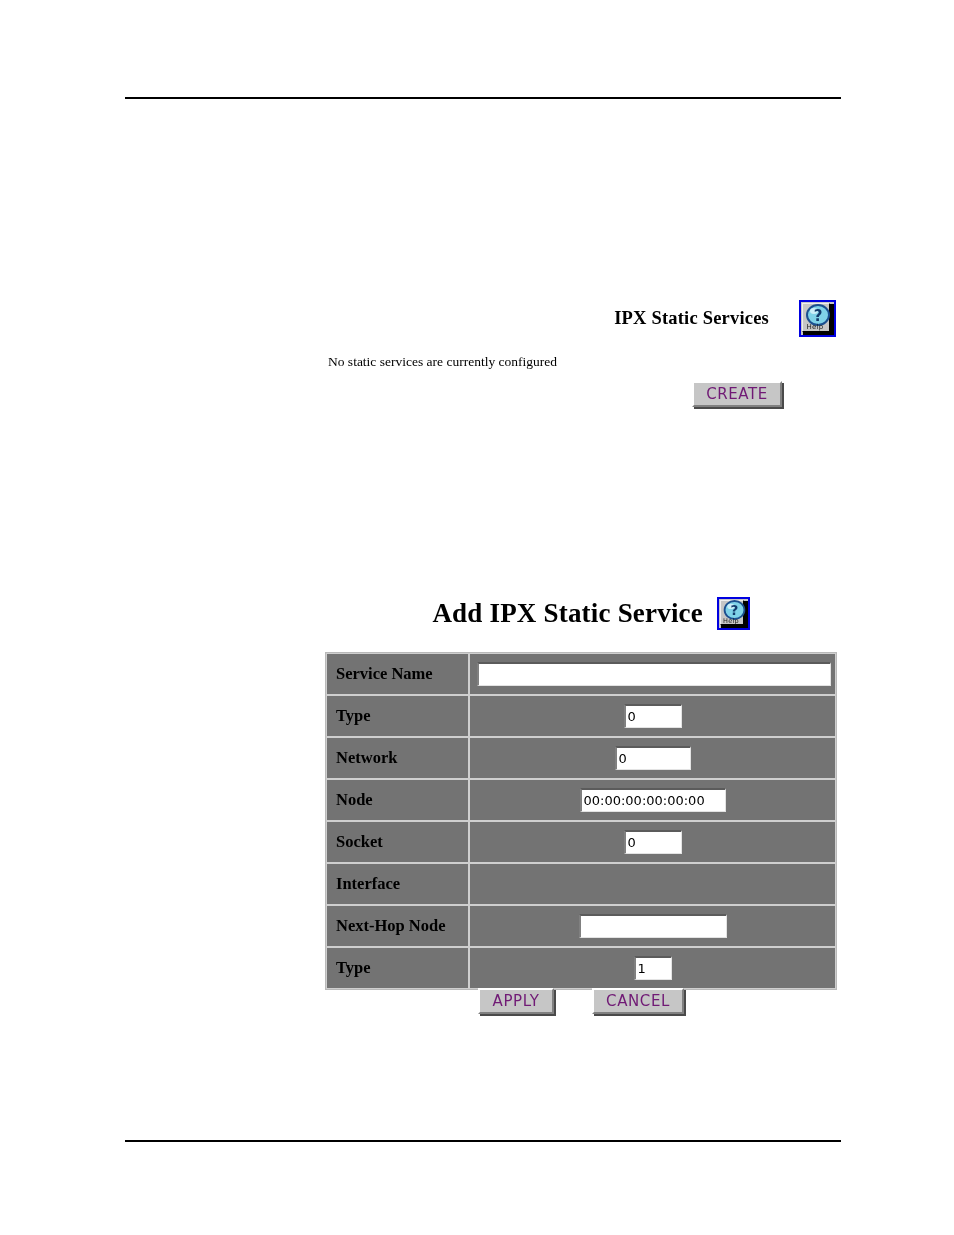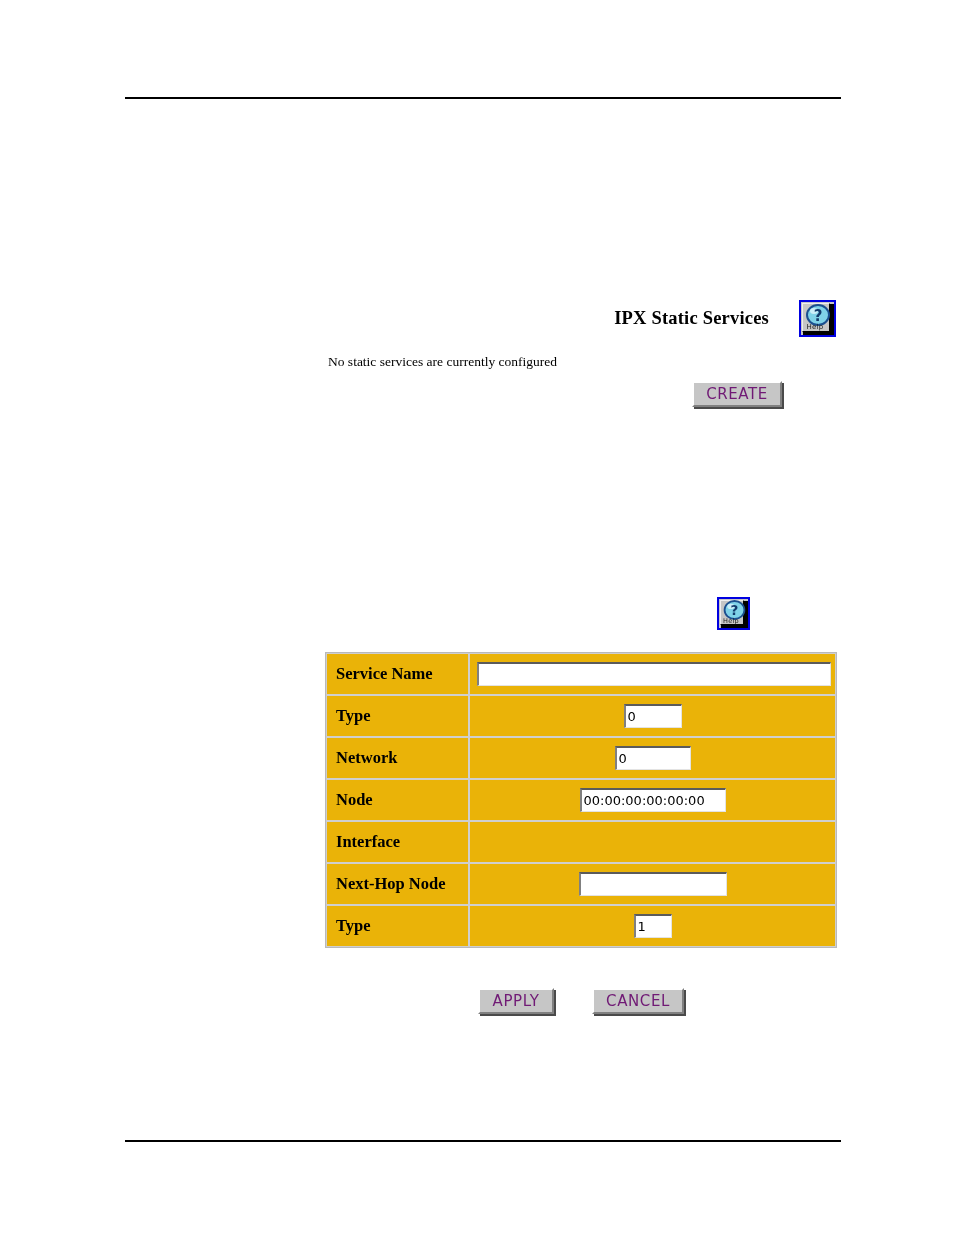--- a/index.html
+++ b/index.html
@@ -177,21 +177,21 @@
     border-spacing: 0;
     border: 1px solid #b9b9b9;
     background: #ffffff;
     box-sizing: border-box;
   }
   #form-table td {
     border: 1px solid #cfcfcf;
     padding: 0;
     height: 40px;
     vertical-align: middle;
-    background: #eab308;
+    background: #737373;
   }
   #form-table td.label-cell {
     width: 138px;
     padding-left: 9px;
     font-family: "Liberation Serif", serif;
     font-weight: bold;
     font-size: 16.5px;
     white-space: nowrap;
   }
   #form-table td.field-cell {
@@ -261,20 +261,21 @@
     </svg>
     <span class="help-word">Help</span>
   </span>
 </div>
 
 <div id="status-line">No static services are currently configured</div>
 
 <button id="create-button" class="win-button">CREATE</button>
 
 <div id="section-add-heading">
+  <span class="heading-text">Add IPX Static Service</span>
 
   <span class="help-button small">
     <span class="help-inner"></span>
     <span class="help-shadow"></span>
     <span class="help-shadow-b"></span>
     <svg width="27" height="22" viewBox="0 0 30 24">
       <ellipse cx="15" cy="12" rx="11" ry="10" fill="#7fd2e8" stroke="#1b4f8f" stroke-width="2"></ellipse>
       <ellipse cx="11" cy="8" rx="4" ry="3" fill="#d8f4fb" opacity="0.85"></ellipse>
       <text x="15" y="18" text-anchor="middle" font-family="DejaVu Sans, sans-serif" font-size="15" font-weight="bold" fill="#123a6b">?</text>
     </svg>
@@ -302,20 +303,26 @@
         <input class="text-input input-network" type="text" value="0" style="">
       </td>
     </tr>
     <tr>
       <td class="label-cell">Node</td>
       <td class="field-cell">
         <input class="text-input input-node" type="text" value="00:00:00:00:00:00" style="">
       </td>
     </tr>
     <tr>
+      <td class="label-cell">Socket</td>
+      <td class="field-cell">
+        <input class="text-input input-socket" type="text" value="0" style="">
+      </td>
+    </tr>
+    <tr>
       <td class="label-cell">Interface</td>
       <td class="field-cell"></td>
     </tr>
     <tr>
       <td class="label-cell">Next-Hop Node</td>
       <td class="field-cell">
         <input class="text-input input-nexthop" type="text" value="" style="">
       </td>
     </tr>
     <tr>

